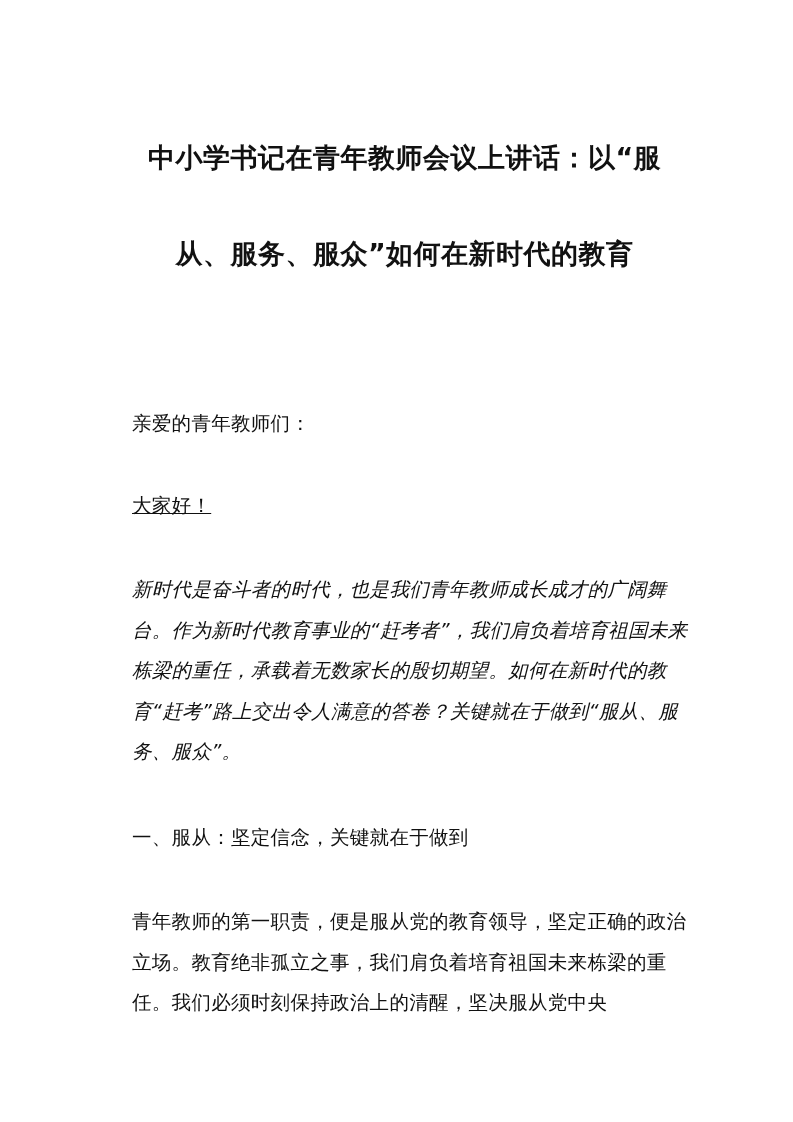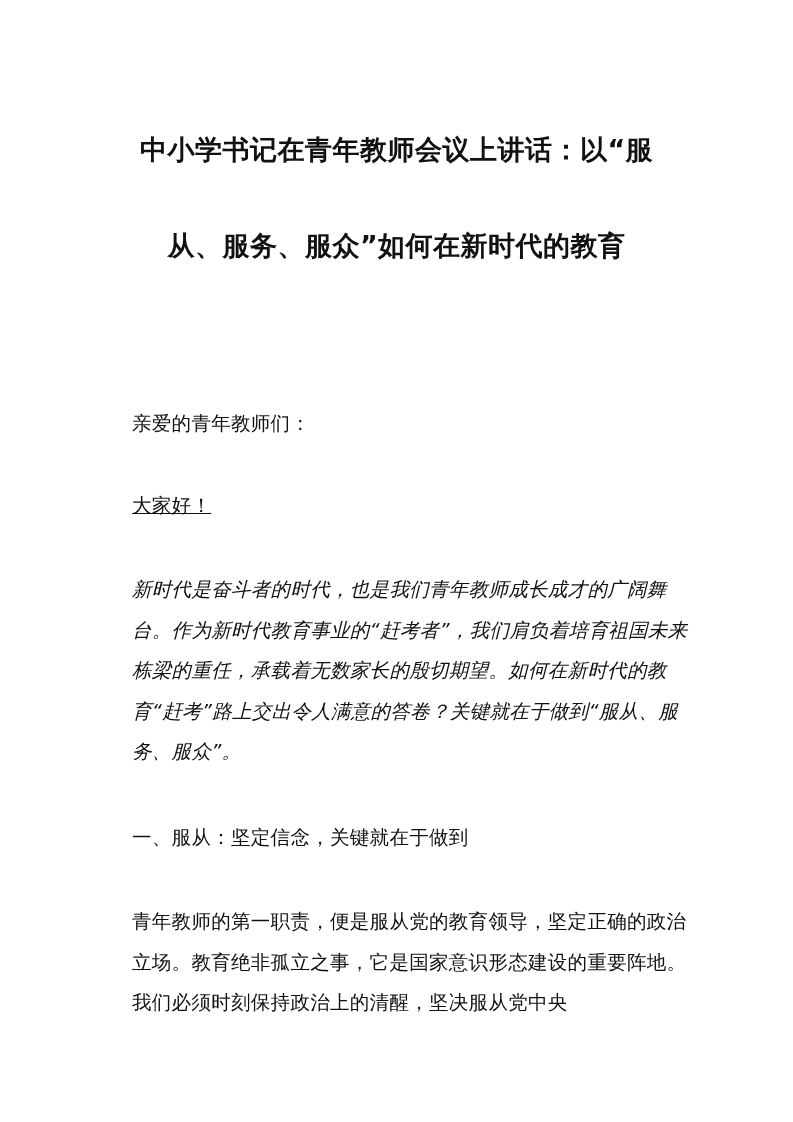--- a/index.html
+++ b/index.html
@@ -1,27 +1,27 @@
 <!DOCTYPE html>
 <html><head>
   <meta charset="utf-8">
   <style>
     html, body { margin: 0; padding: 0; background: #ffffff; }
     body { width: 793px; height: 1122px; position: relative; overflow: hidden;
       font-family: "DejaVu Sans", "Liberation Sans", sans-serif; color: #111; }
     .title { position: absolute; left: 100px; width: 593px; text-align: center;
-      font-size: 27px; font-weight: bold; letter-spacing: 0.5px; margin: 0; }
+      font-size: 27px; font-weight: bold; letter-spacing: 0.5px; margin: 8px; }
     .t1 { top: 132px; }
     .t2 { top: 228px; }
     .p { position: absolute; left: 120px; width: 556px; font-size: 19.5px;
       line-height: 40.5px; margin: 12px; letter-spacing: 0.3px; }
   </style>
 </head>
 <body>
 
 <h1 class="title t1">中小学书记在青年教师会议上讲话：以“服</h1>
 <h1 class="title t2">从、服务、服众”如何在新时代的教育</h1>
 
 <p class="p" style="top:392px;">亲爱的青年教师们：</p>
 <p class="p" style="top:474px;text-decoration:underline;">大家好！</p>
 <p class="p" style="top:558px;font-style:italic;">新时代是奋斗者的时代，也是我们青年教师成长成才的广阔舞台。作为新时代教育事业的“赶考者”，我们肩负着培育祖国未来栋梁的重任，承载着无数家长的殷切期望。如何在新时代的教育“赶考”路上交出令人满意的答卷？关键就在于做到“服从、服务、服众”。</p>
 <p class="p" style="top:806px;">一、服从：坚定信念，关键就在于做到</p>
-<p class="p" style="top:890px;">青年教师的第一职责，便是服从党的教育领导，坚定正确的政治立场。教育绝非孤立之事，它是国家意识形态建设的重要阵地。我们必须时刻保持政治上的清醒，坚决服从党中央</p>
+<p class="p" style="top:890px;">青年教师的第一职责，便是服从党的教育领导，坚定正确的政治立场。教育绝非孤立之事，我们肩负着培育祖国未来栋梁的重任。我们必须时刻保持政治上的清醒，坚决服从党中央</p>
 
 </body></html>

